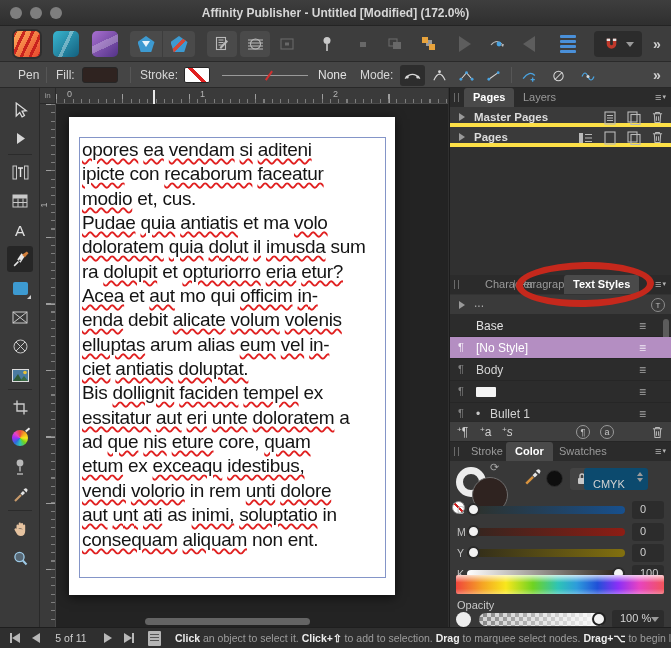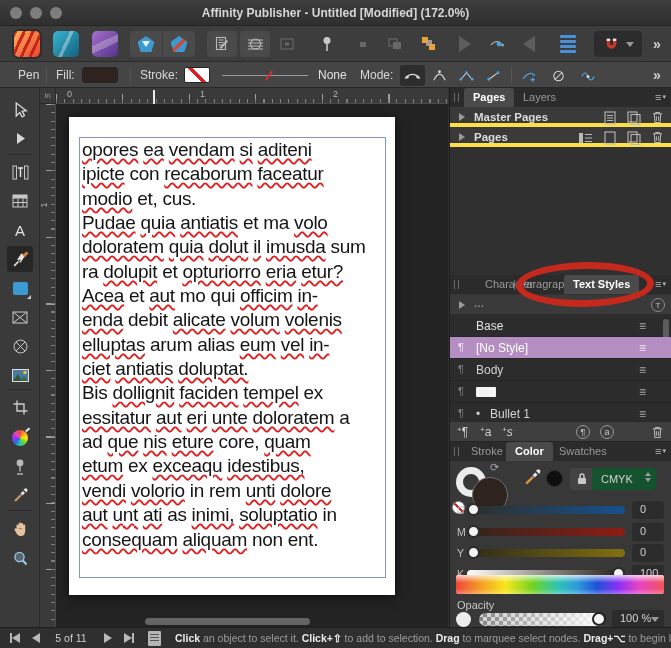--- a/index.html
+++ b/index.html
@@ -147,22 +147,22 @@
   .fill-circle { position:absolute; left:22px; top:16px; width:36px; height:36px; border-radius:50%;
     background:var(--fill-brown); border:1px solid #6e6e6e; }
   .none-badge { position:absolute; left:2px; top:40px; width:13px; height:13px; background:#fff;
     border:1px solid #8a8a8a; border-radius:50%; overflow:hidden; }
   .none-badge::after { content:""; position:absolute; inset:0;
     background:linear-gradient(45deg, transparent 42%, #d02020 42% 58%, transparent 58%); }
   .black-dot { position:absolute; left:96px; top:9px; width:17px; height:17px; border-radius:50%;
     background:#0e0e0e; border:1px solid #2e2e2e; }
   .lock-btn { position:absolute; left:120px; top:7px; width:24px; height:22px; background:#434343;
     border-radius:3px; display:flex; align-items:center; justify-content:center; }
-  .mode-select { position:absolute; left:142px; top:7px; width:64px; height:22px; background:#14532d;
-    border-radius:3px; font-size:11px; color:#d2d2d2; display:flex; align-items:center; padding-left:9px; }
+  .mode-select { position:absolute; left:134px; top:7px; width:64px; height:22px; background:#0c4a6e;
+    border-radius:3px; font-size:11px; color:#d2d2d2; display:flex; align-items:flex-end; padding-left:9px; }
   .updn { position:absolute; right:5px; top:4px; display:flex; flex-direction:column; gap:2px; }
   .updn i { width:0; height:0; border-left:3.5px solid transparent; border-right:3.5px solid transparent; }
   .updn .u { border-bottom:4px solid #9a9a9a; }
   .updn .d { border-top:4px solid #9a9a9a; }
 
   .slider-row { position:absolute; left:0; width:222px; height:16px; }
   .slider-row .sl-lab { position:absolute; left:7px; top:1px; font-size:10.5px; color:#c2c2c2; }
   .sl-track { position:absolute; left:17px; top:3px; width:158px; height:8px; border-radius:4px; }
   .sl-track.c { background:linear-gradient(90deg,#2e3028,#17508e); }
   .sl-track.m { background:linear-gradient(90deg,#30251f,#8e1d14); }

